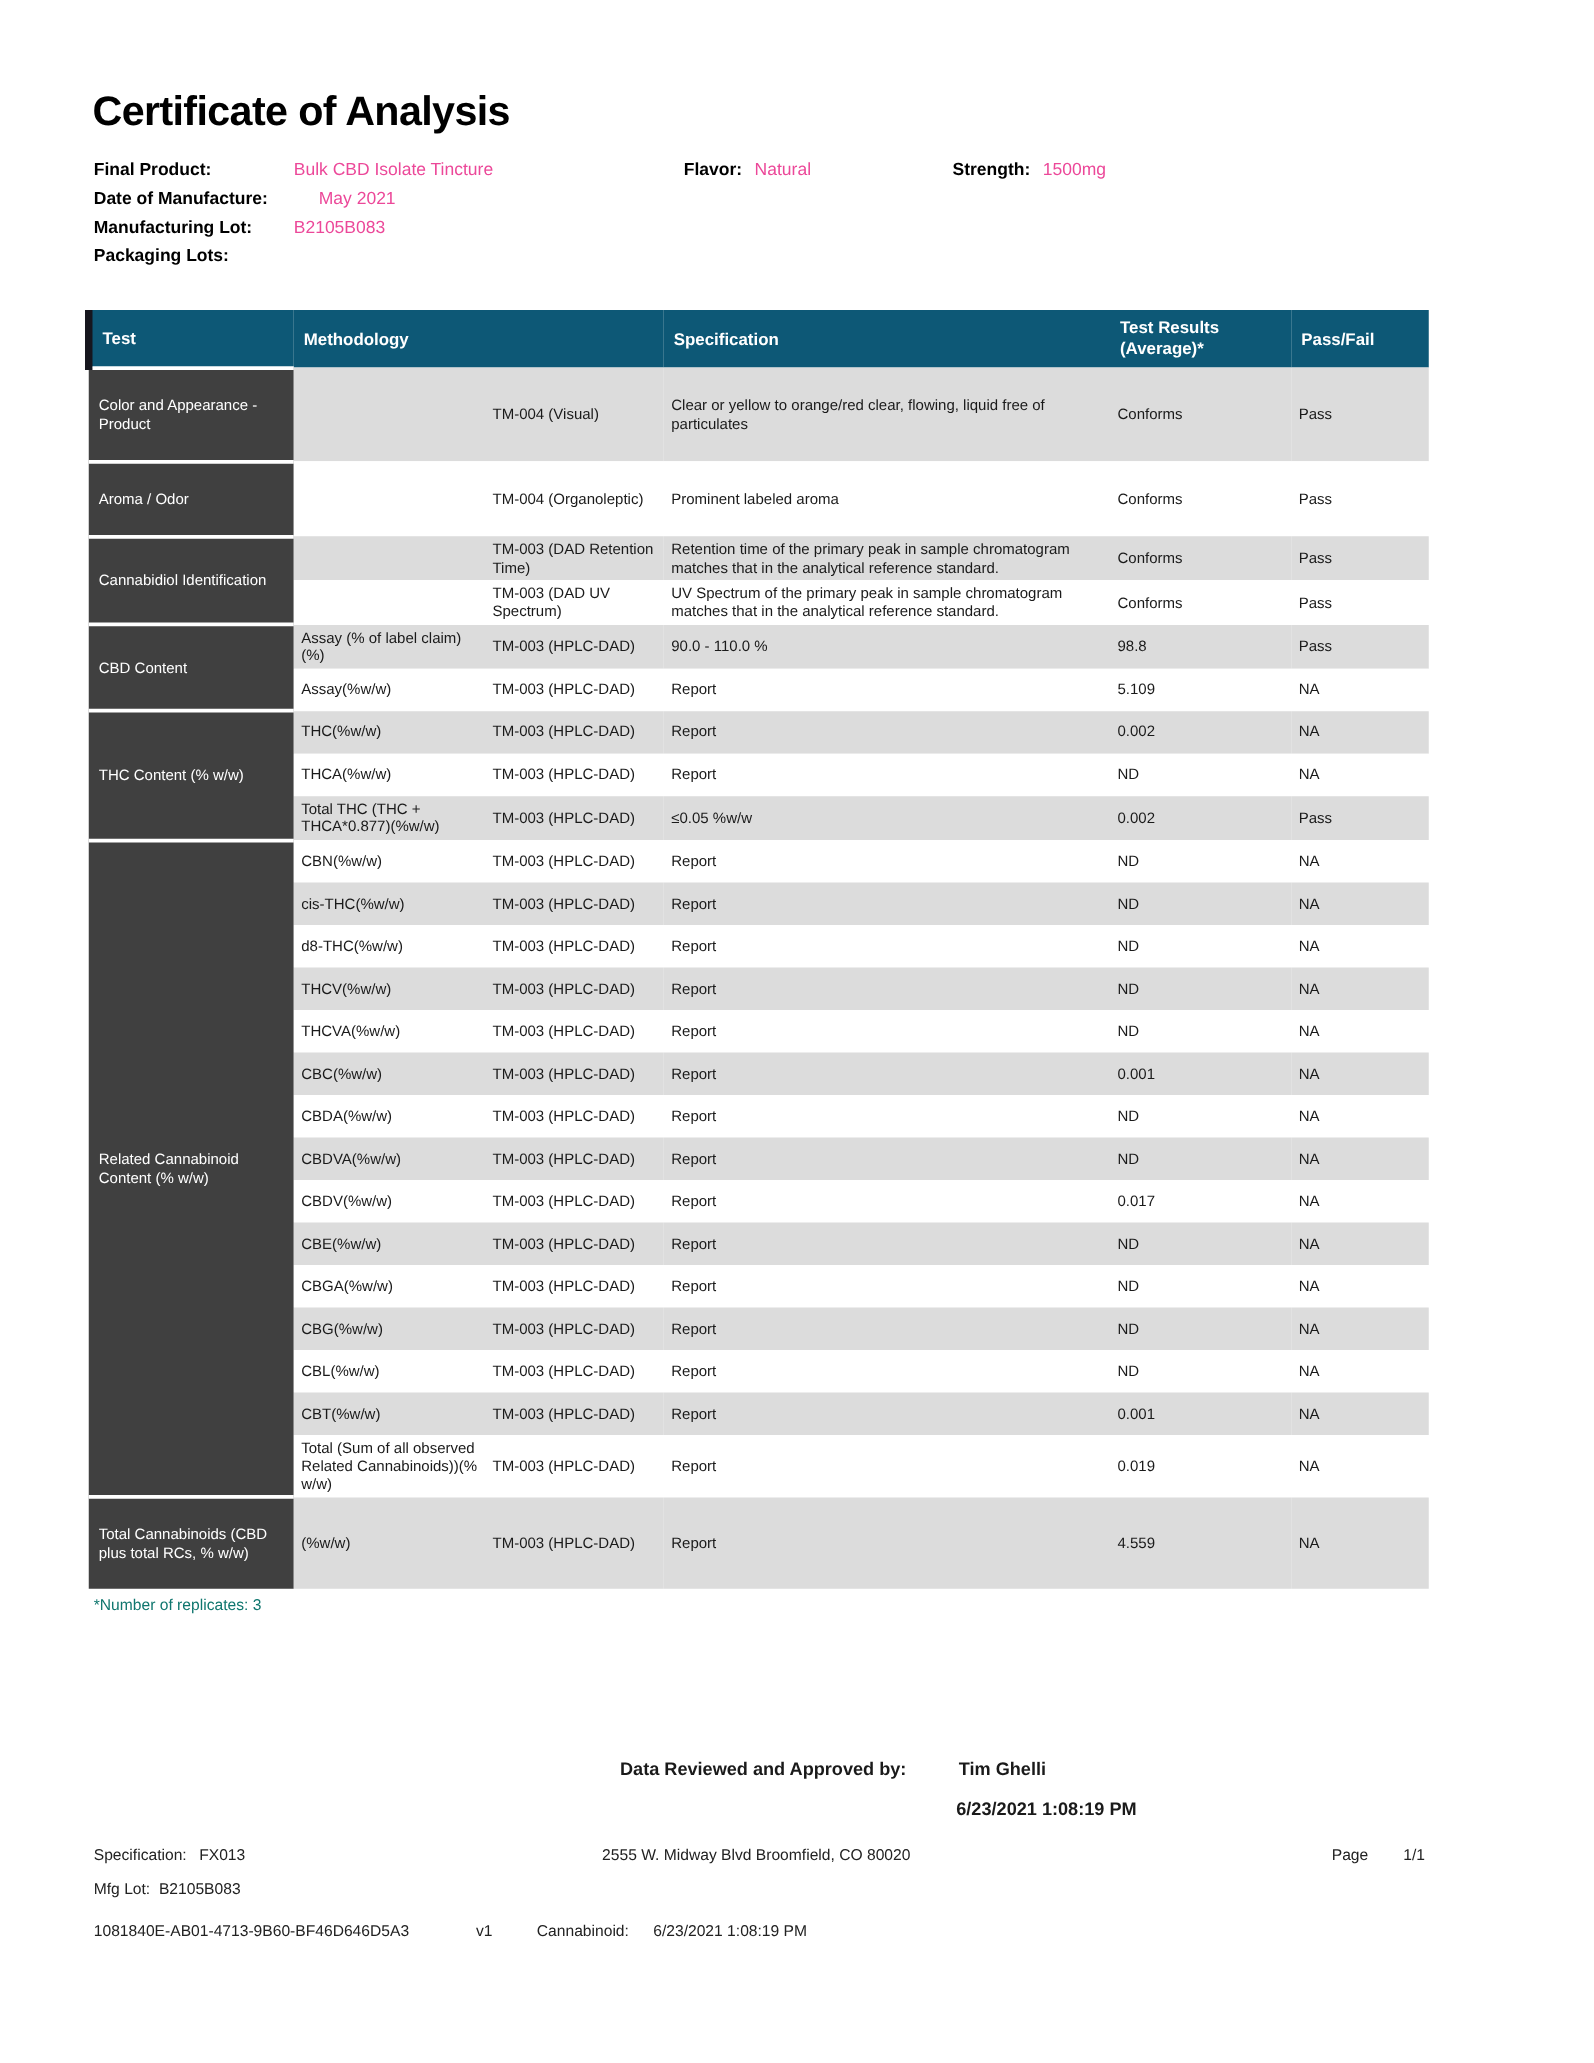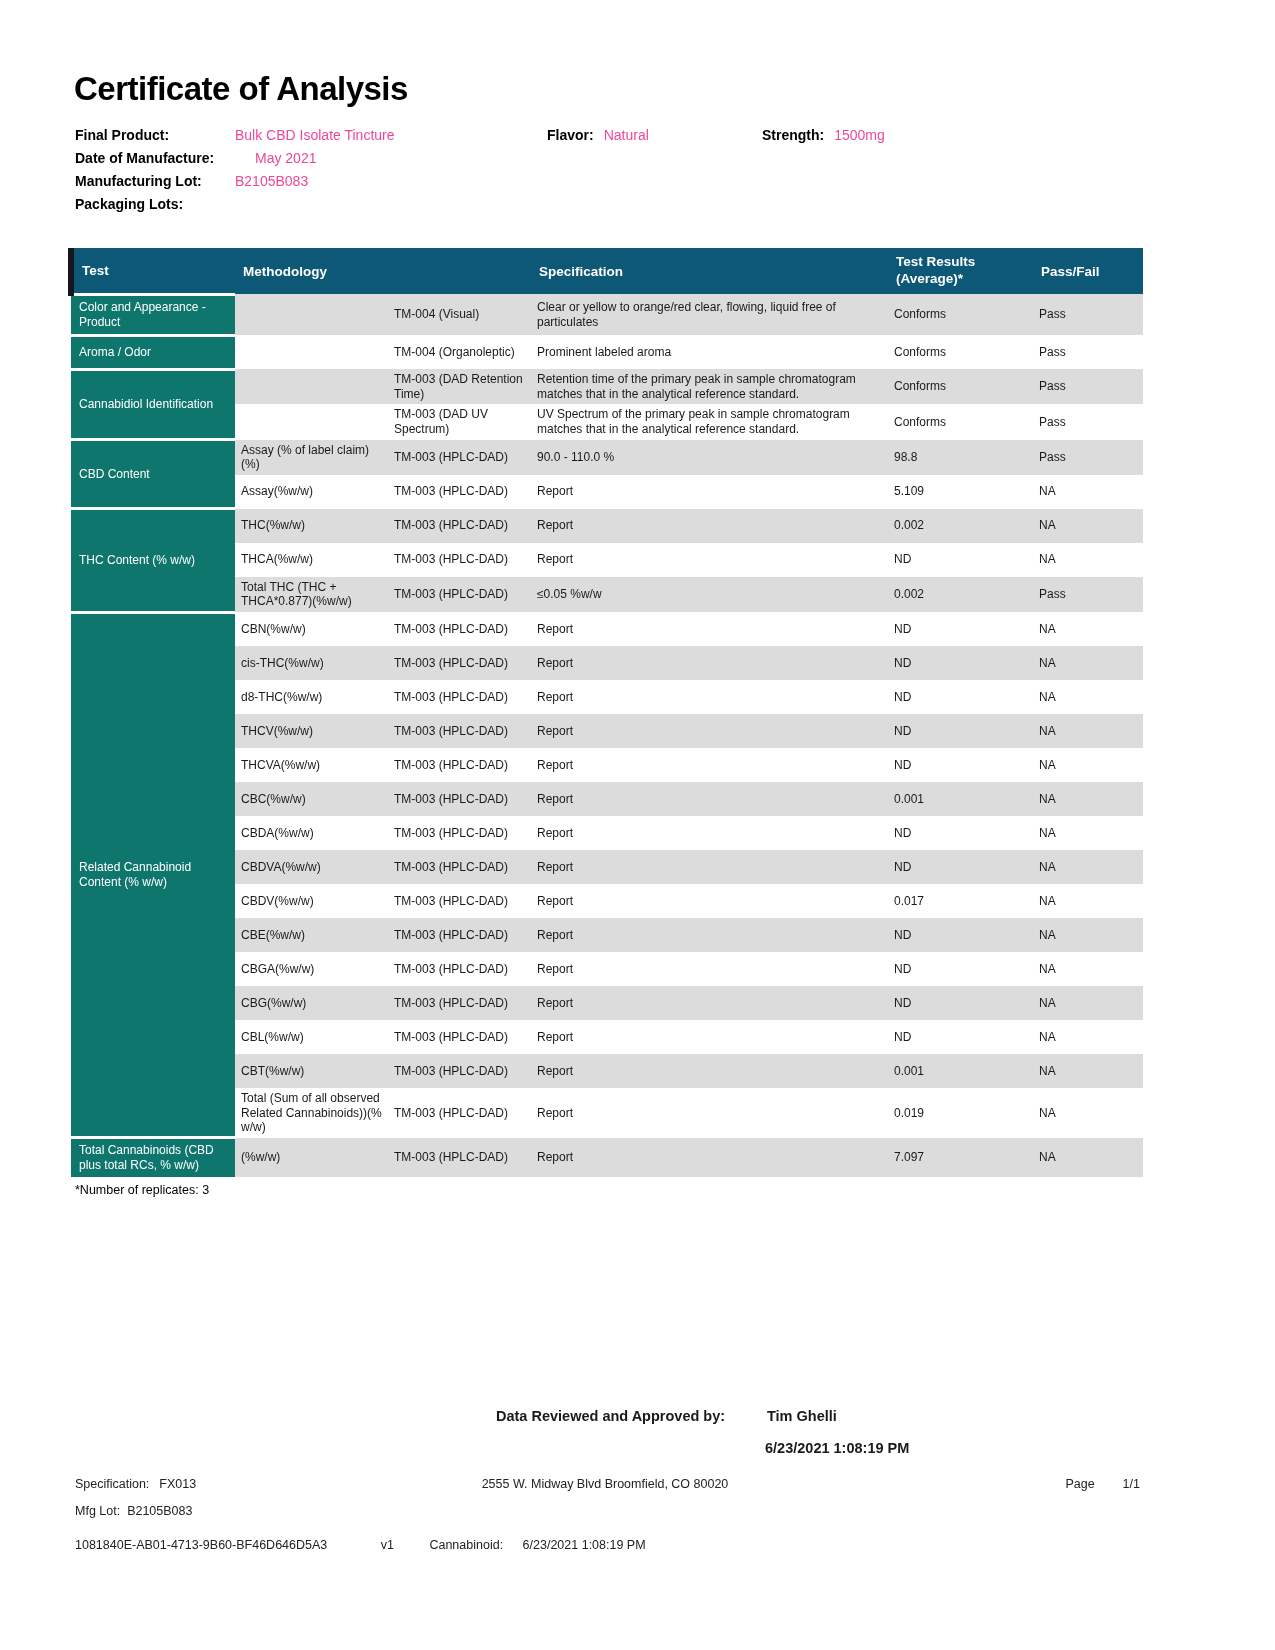--- a/index.html
+++ b/index.html
@@ -32,29 +32,29 @@
   }
   th.h-test { padding-left:20px; border-left:6px solid #16161e; }
   th.h-method { text-align:center; }
   th.h-spec { padding-left:75px; }
   th.h-results { padding-left:10px; line-height:1.25; }
   th.h-pass { padding-left:12px; }
   table.coa tbody td { vertical-align:middle; padding:3px 6px; height:34px; line-height:1.22; }
   tr.row-gray  td { background:#dcdcdc; }
   tr.row-white td { background:#ffffff; }
   table.coa td.test-label {
-    background:#0f766e; color:#ffffff; padding:4px 8px;
+    background:#404040; color:#ffffff; padding:21px 8px;
     border-top:3px solid #ffffff; line-height:1.25;
   }
   td.c-test { padding-left:4px; }
   td.c-methodology { padding-left:6px; }
   td.c-specification { padding-left:8px; }
   td.c-result { padding-left:12px; }
   td.c-pass { padding-left:14px; }
-  .footnote { margin-top:6px; padding-left:7px; font-size:12.5px; color:#000000; }
+  .footnote { margin-top:6px; padding-left:7px; font-size:12.5px; color:#0f766e; }
   
   .approval { position:absolute; left:0; top:0; width:1275px; height:0; }
   .approval-label { position:absolute; left:496px; top:1408px; font-weight:bold; font-size:14.5px; }
   .approval-name  { position:absolute; left:767px; top:1408px; font-weight:bold; font-size:14.5px; }
   .approval-date  { position:absolute; left:765px; top:1440px; font-weight:bold; font-size:14.5px; }
   
   .footer { position:absolute; left:75px; top:1477px; width:1065px; font-size:12.5px; color:#222; }
   .footer-line1 { position:relative; height:27px; }
   .footer-spec { position:absolute; left:0; top:0; }
   .footer-spec .gap { display:inline-block; width:10px; }
@@ -287,21 +287,21 @@
             <td class="c-methodology">TM-003 (HPLC-DAD)</td>
             <td class="c-specification">Report</td>
             <td class="c-result">0.019</td>
             <td class="c-pass">NA</td>
           </tr>
           <tr class="row-gray">
             <td class="test-label" rowspan="1">Total Cannabinoids (CBD plus total RCs, % w/w)</td>
             <td class="c-test">(%w/w)</td>
             <td class="c-methodology">TM-003 (HPLC-DAD)</td>
             <td class="c-specification">Report</td>
-            <td class="c-result">7.097</td>
+            <td class="c-result">4.559</td>
             <td class="c-pass">NA</td>
           </tr>
         </tbody>
     </table>
     <div class="footnote">*Number of replicates: 3</div>
   </div>
 
   <div class="approval">
     <span class="approval-label">Data Reviewed and Approved by:</span>
     <span class="approval-name">Tim Ghelli</span>

